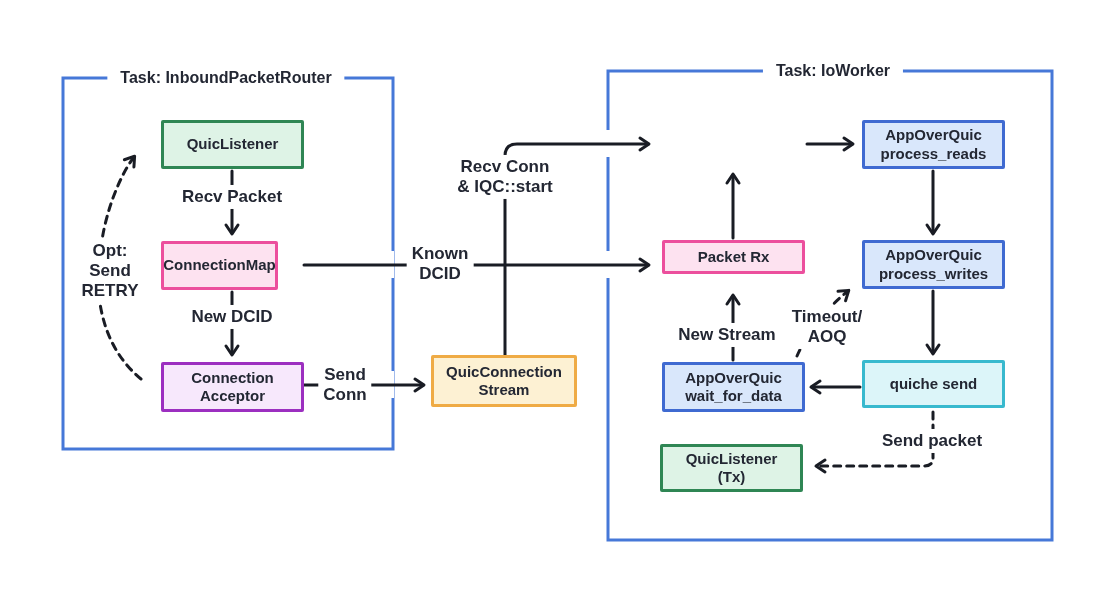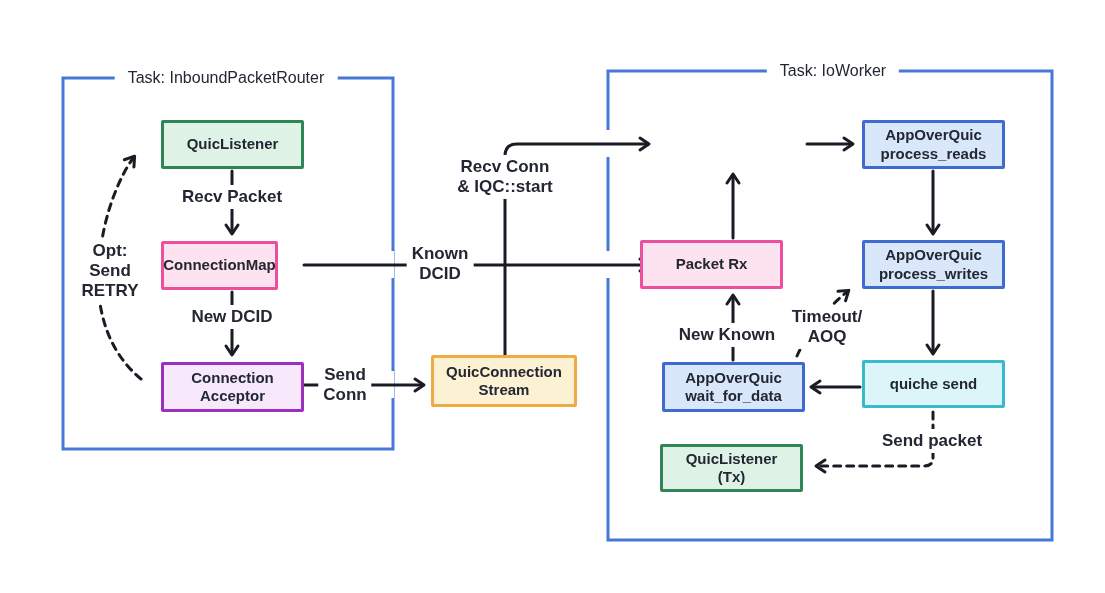--- a/index.html
+++ b/index.html
@@ -25,21 +25,21 @@
   .orange{background:var(--orange-fill);border-color:var(--orange-border);}
   .cyan  {background:var(--cyan-fill);  border-color:var(--cyan-border);}
   .blue  {background:var(--blue-fill);  border-color:var(--blue-border);}
   .elabel{
     position:absolute;transform:translate(-50%,-50%);background:#ffffff;
     font-weight:700;font-size:17px;line-height:1.18;text-align:center;
     color:var(--text);padding:2px 5px;white-space:nowrap;
   }
   .ptitle{
     position:absolute;transform:translate(-50%,-50%);background:#ffffff;
-    font-weight:400;font-size:16px;color:var(--text);padding:0 13px;white-space:nowrap;
+    font-weight:700;font-size:16px;color:var(--text);padding:0 13px;white-space:nowrap;
   }
 </style>
 </head>
 <body>
 
 <div id="stage">
 
   <svg id="wires" width="1105" height="593" viewBox="0 0 1105 593">
     <defs>
       <marker id="arw" markerUnits="userSpaceOnUse" markerWidth="18" markerHeight="18" viewBox="0 0 18 18" refX="12" refY="9" orient="auto">
@@ -88,21 +88,21 @@
 
   <div class="node purple" style="left:161px;top:362px;width:143px;height:50px;">
     <span>Connection</span>
     <span>Acceptor</span>
   </div>
 
   <div class="node blue" style="left:862px;top:120px;width:143px;height:49px;">
     <span>AppOverQuic</span>
     <span>process_reads</span>
   </div>
-  <div class="node pink" style="left:640px;top:240px;width:143px;height:49px;">
+  <div class="node pink" style="left:662px;top:240px;width:143px;height:34px;">
     <span>Packet Rx</span>
   </div>
   <div class="node blue" style="left:862px;top:240px;width:143px;height:49px;">
     <span>AppOverQuic</span>
     <span>process_writes</span>
   </div>
   <div class="node blue" style="left:662px;top:362px;width:143px;height:50px;">
     <span>AppOverQuic</span>
     <span>wait_for_data</span>
   </div>
@@ -126,20 +126,20 @@
     <div>Conn</div>
   </div>
   <div class="elabel" style="left:440px;top:264px;">
     <div>Known</div>
     <div>DCID</div>
   </div>
   <div class="elabel" style="left:505px;top:177px;">
     <div>Recv Conn</div>
     <div>&amp; IQC::start</div>
   </div>
-  <div class="elabel" style="left:727px;top:335px;">New Known</div>
+  <div class="elabel" style="left:727px;top:335px;">New Stream</div>
   <div class="elabel" style="left:827px;top:327px;">
     <div>Timeout/</div>
     <div>AOQ</div>
   </div>
   <div class="elabel" style="left:932px;top:441px;">Send packet</div>
 
 </div>
 
 </body></html>

